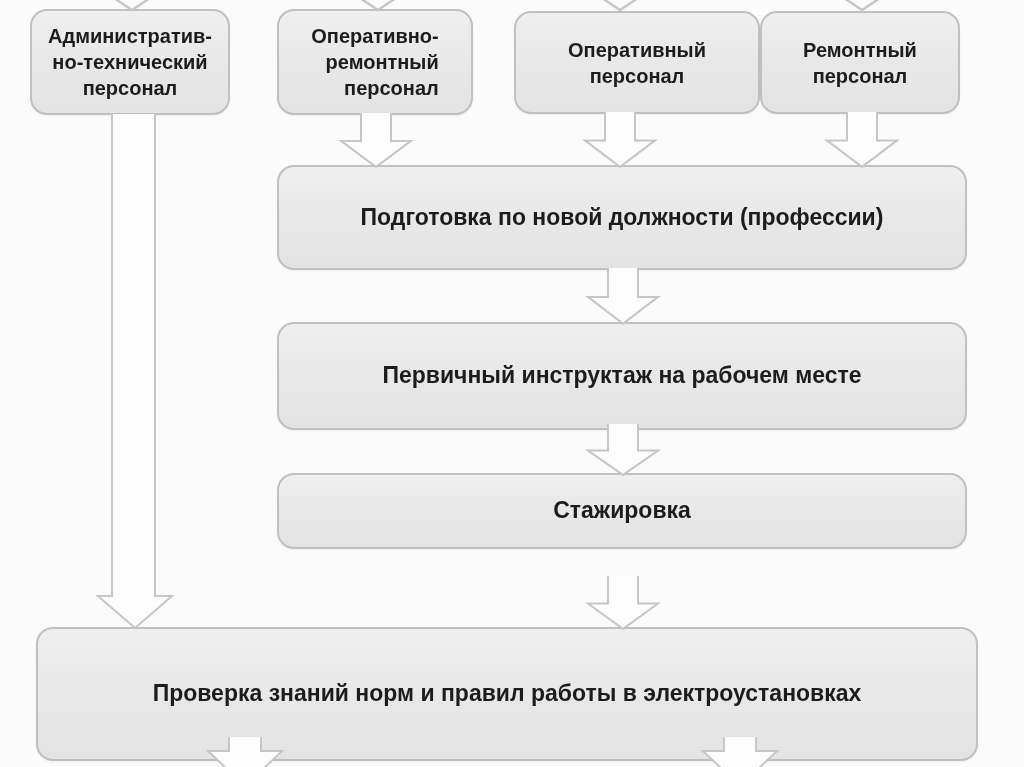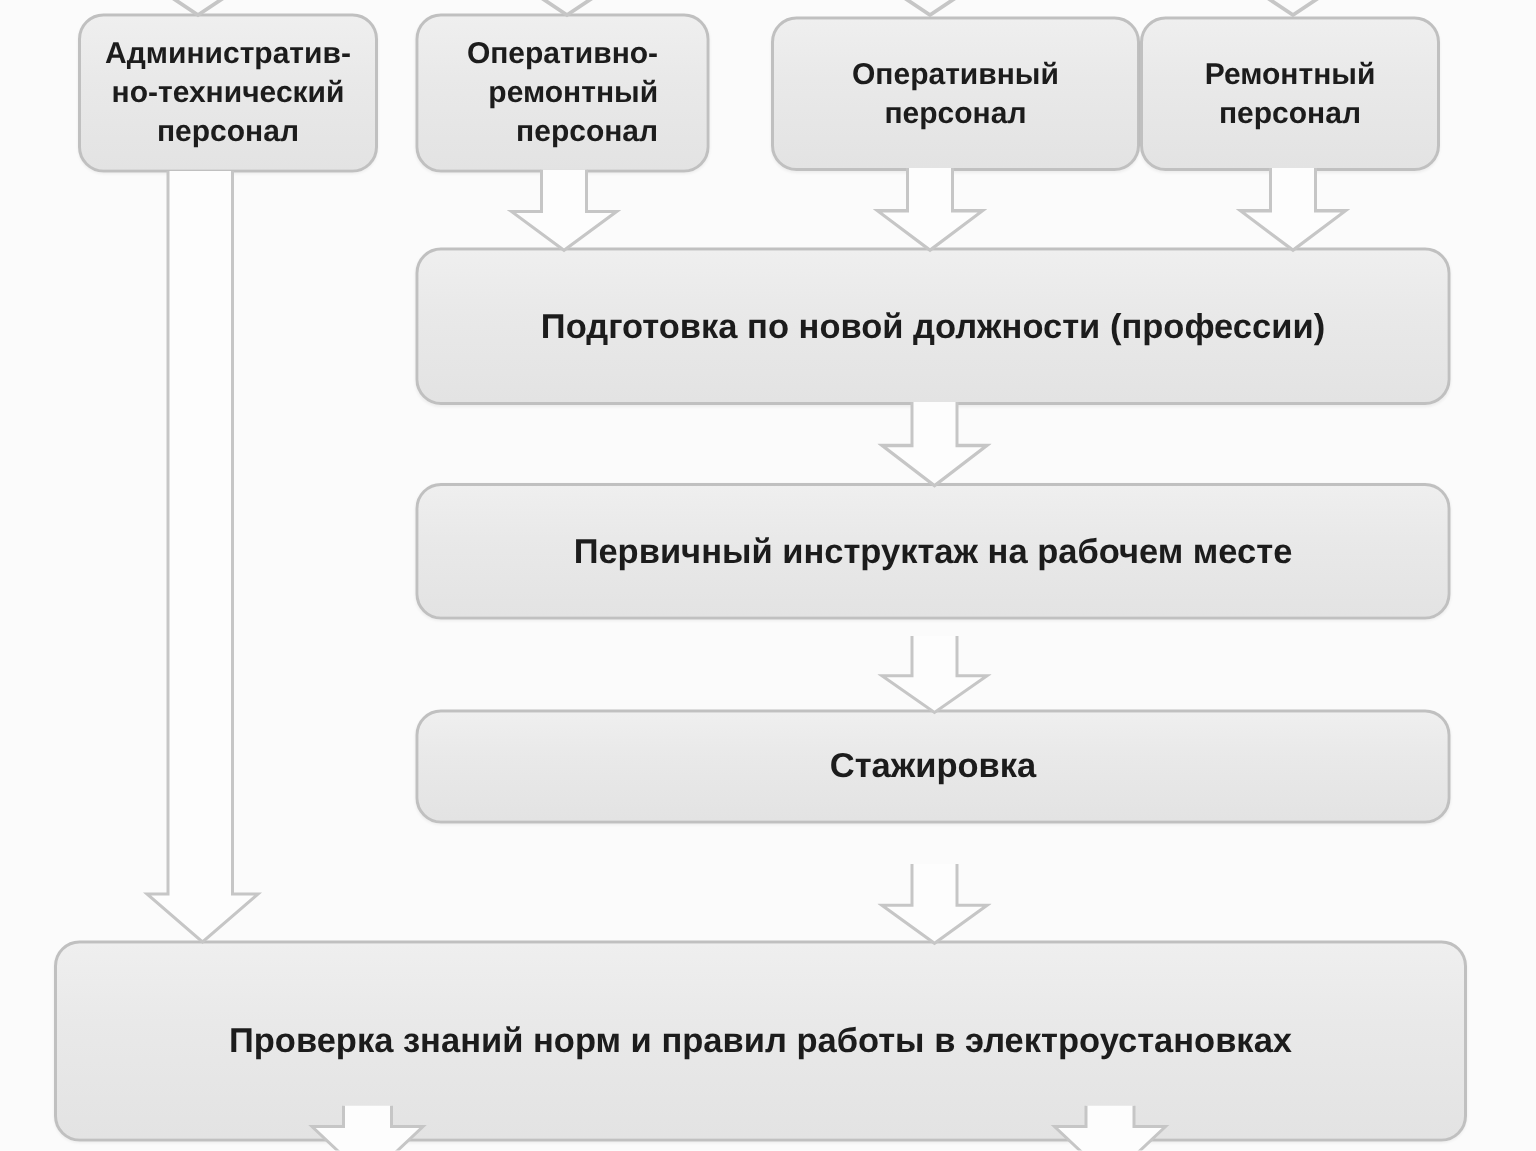--- a/index.html
+++ b/index.html
@@ -77,21 +77,21 @@
     <svg viewBox="0 0 40 15" preserveAspectRatio="none">
         <path d="M2 1 L20 13 L38 1"></path>
       </svg>
   </div>
   <div class="arrow chevron" style="left:842px;top:-3px;width:40px;height:15px;">
     <svg viewBox="0 0 40 15" preserveAspectRatio="none">
         <path d="M2 1 L20 13 L38 1"></path>
       </svg>
   </div>
 
-  <div class="node top-node" style="left:30px;top:9px;width:200px;height:106px;margin-left:22px;">
+  <div class="node top-node" style="left:30px;top:9px;width:200px;height:106px;">
     <span class="label">Административ-
 но-технический
 персонал</span>
   </div>
   <div class="node top-node" style="left:277px;top:9px;width:196px;height:106px;text-align:right;">
     <span class="label">Оперативно-
 ремонтный
 персонал</span>
   </div>
   <div class="node top-node" style="left:514px;top:11px;width:246px;height:103px;">
@@ -128,21 +128,21 @@
   <div class="node step-node" style="left:277px;top:165px;width:690px;height:105px;">
     <span class="label">Подготовка по новой должности (профессии)</span>
   </div>
 
   <div class="arrow" style="left:585px;top:268px;width:76px;height:58px;">
     <svg viewBox="0 0 76 52" preserveAspectRatio="none">
         <path d="M23 0 L23 26 L3 26 L38 50 L73 26 L53 26 L53 0"></path>
       </svg>
   </div>
 
-  <div class="node step-node" style="left:277px;top:322px;width:690px;height:91px;">
+  <div class="node step-node" style="left:277px;top:322px;width:690px;height:108px;">
     <span class="label">Первичный инструктаж на рабочем месте</span>
   </div>
 
   <div class="arrow" style="left:585px;top:424px;width:76px;height:53px;">
     <svg viewBox="0 0 76 52" preserveAspectRatio="none">
         <path d="M23 0 L23 26 L3 26 L38 50 L73 26 L53 26 L53 0"></path>
       </svg>
   </div>
 
   <div class="node step-node" style="left:277px;top:473px;width:690px;height:76px;">

